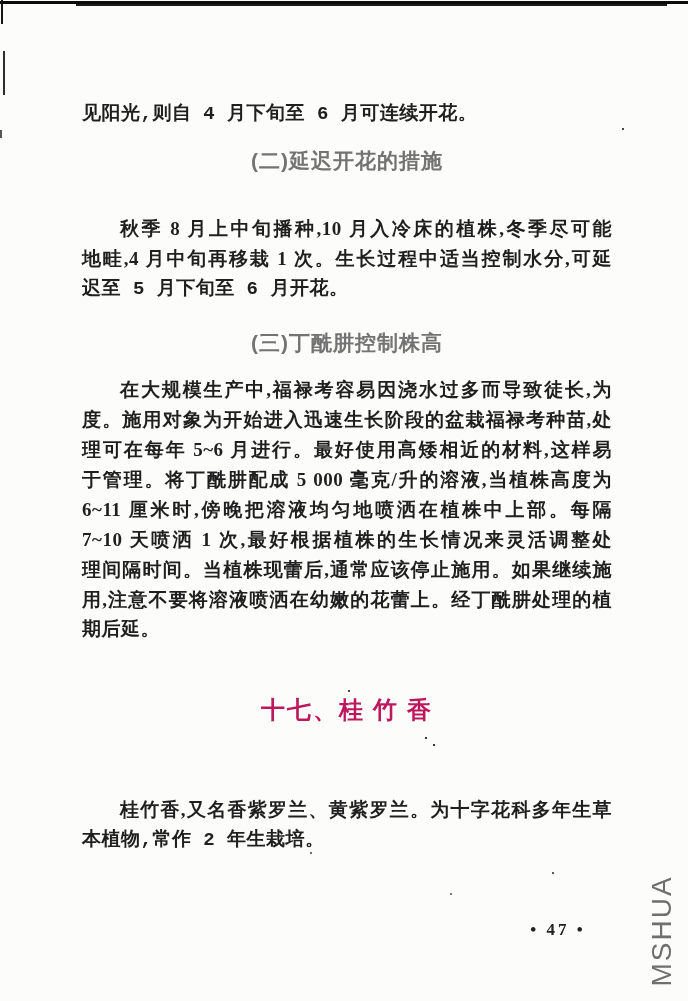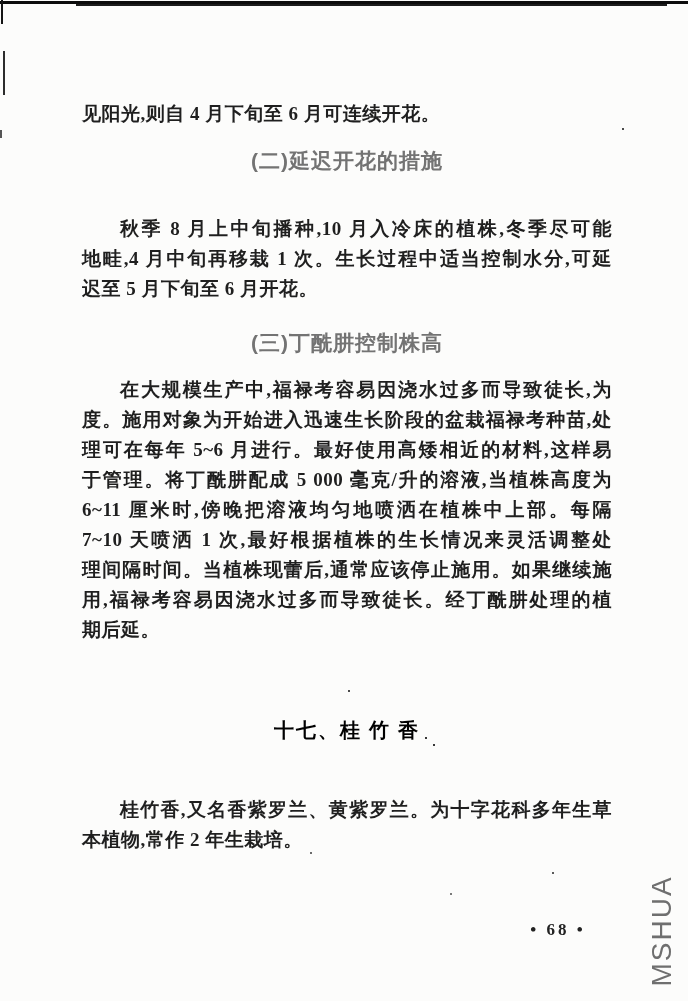--- a/index.html
+++ b/index.html
@@ -42,21 +42,21 @@
   }
   .line {
     font-size: 19px;
     font-weight: 600;
     line-height: 30px;
     letter-spacing: 0.5px;
     text-align: justify;
     white-space: nowrap;
   }
   .jl { text-align: justify; text-align-last: justify; white-space: normal; }
-  .end { text-align: right; text-align-last: left; }
+  .end { text-align: right; text-align-last: left; font-family: Liberation Mono, monospace; }
   .indent { text-indent: 38px; }
   .intro { top: 99px; }
   .h2 {
     position: absolute;
     left: 82px;
     width: 530px;
     text-align: center;
     font-family: "Liberation Sans", "DejaVu Sans", sans-serif;
     font-weight: 700;
     font-size: 21px;
@@ -64,28 +64,28 @@
     letter-spacing: 1px;
     color: #737373;
   }
   .h2a { top: 147px; }
   .para1 { top: 190px; margin-top: 24px; }
   .h2b { top: 329px; }
   .para2 { top: 375px; }
   .chapter-title {
     position: absolute;
     left: 82px;
-    top: 712px;
+    top: 692px;
     width: 530px;
     text-align: center;
     font-weight: 700;
-    font-size: 20px;
+    font-size: 24px;
     line-height: 36px;
     letter-spacing: 2px;
-    color: #000000;
+    color: #be185d;
   }
   .para3 { top: 795px; }
   .page-number {
     position: absolute;
     left: 502px;
     top: 920px;
     width: 112px;
     text-align: center;
     font-size: 17px;
     font-weight: 600;
@@ -132,28 +132,28 @@
   <div class="h2 h2b">(三)丁酰肼控制株高</div>
 
   <div class="block para2">
     <div class="line jl indent">在大规模生产中,福禄考容易因浇水过多而导致徒长,为</div>
     <div class="line jl">度。施用对象为开始进入迅速生长阶段的盆栽福禄考种苗,处</div>
     <div class="line jl">理可在每年 5~6 月进行。最好使用高矮相近的材料,这样易</div>
     <div class="line jl">于管理。将丁酰肼配成 5 000 毫克/升的溶液,当植株高度为</div>
     <div class="line jl">6~11 厘米时,傍晚把溶液均匀地喷洒在植株中上部。每隔</div>
     <div class="line jl">7~10 天喷洒 1 次,最好根据植株的生长情况来灵活调整处</div>
     <div class="line jl">理间隔时间。当植株现蕾后,通常应该停止施用。如果继续施</div>
-    <div class="line jl">用,福禄考容易因浇水过多而导致徒长。经丁酰肼处理的植</div>
+    <div class="line jl">用,注意不要将溶液喷洒在幼嫩的花蕾上。经丁酰肼处理的植</div>
     <div class="line end">期后延。</div>
   </div>
 
   <div class="chapter-title">十七、桂 竹 香</div>
 
   <div class="block para3">
     <div class="line jl indent">桂竹香,又名香紫罗兰、黄紫罗兰。为十字花科多年生草</div>
     <div class="line end">本植物,常作 2 年生栽培。</div>
   </div>
 
-  <div class="page-number">• 68 •</div>
+  <div class="page-number">• 47 •</div>
 
   <div class="watermark">MSHUA</div>
 
 </div>
 
 </body></html>

